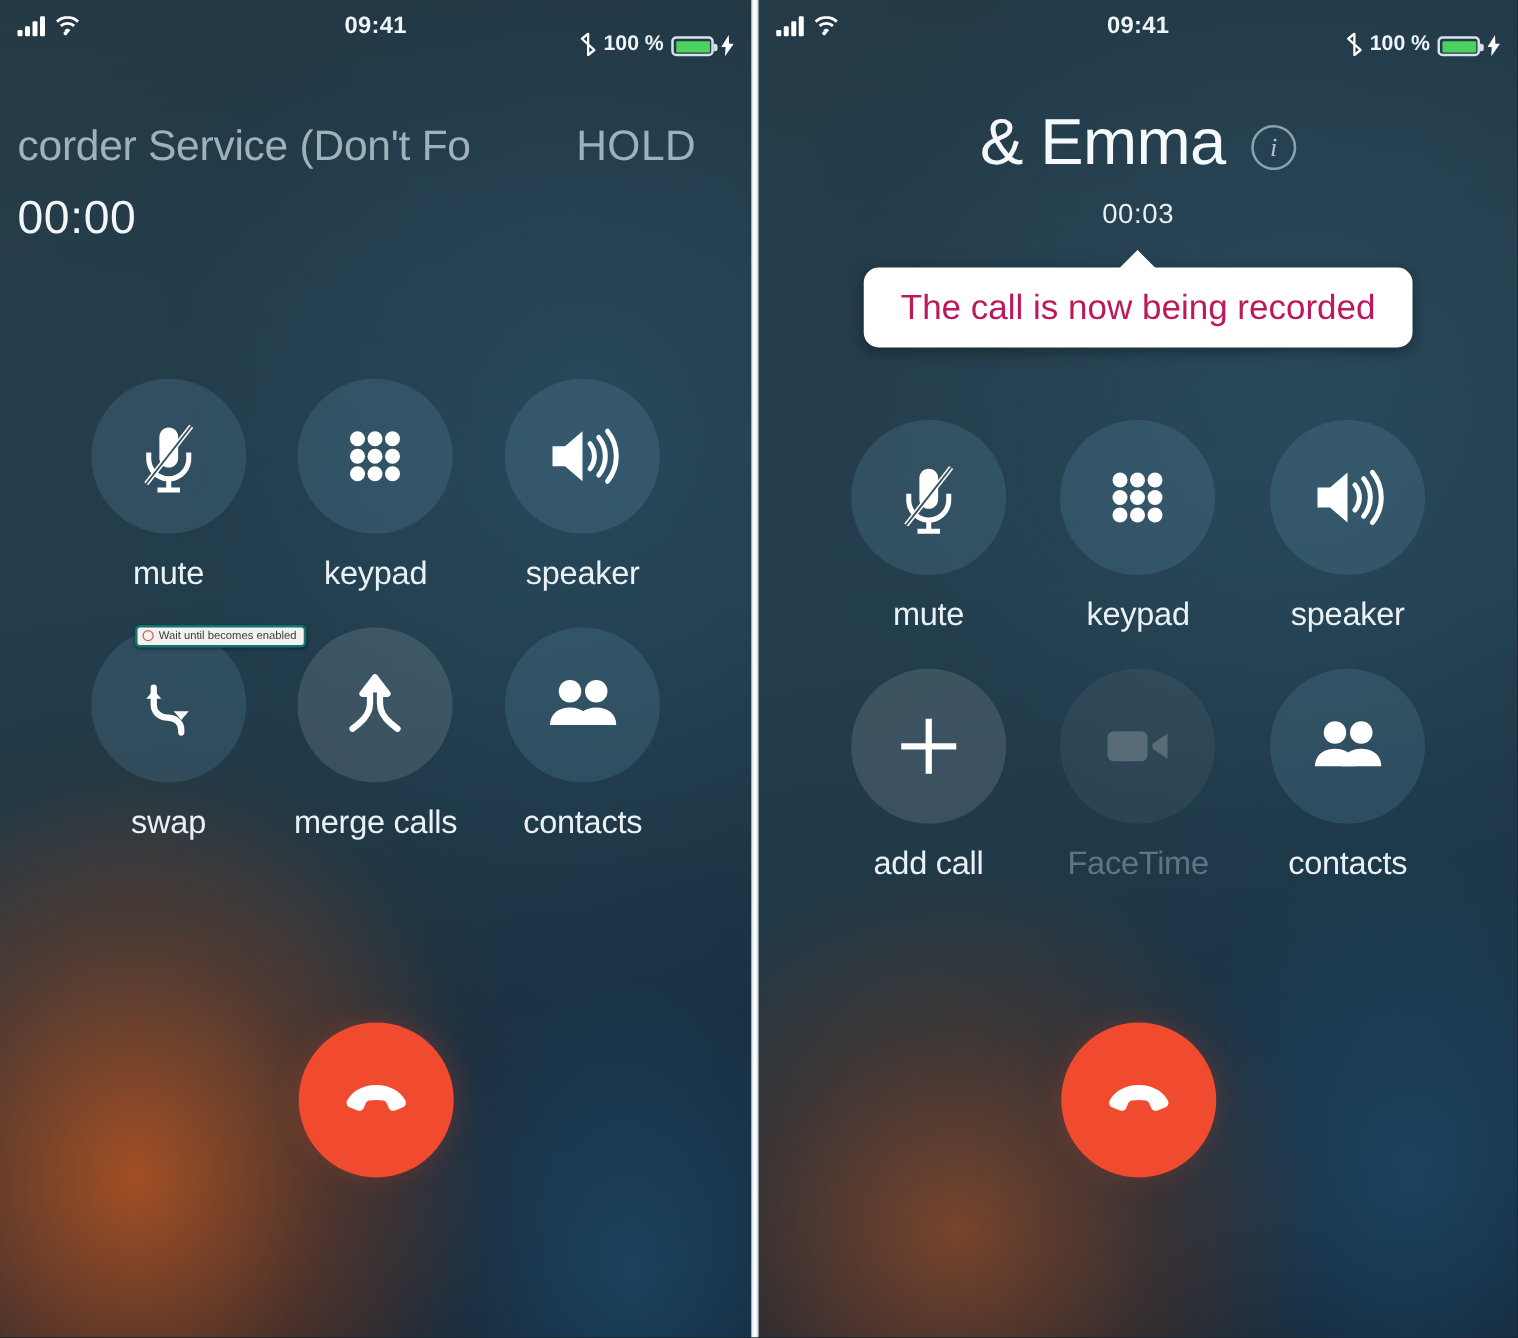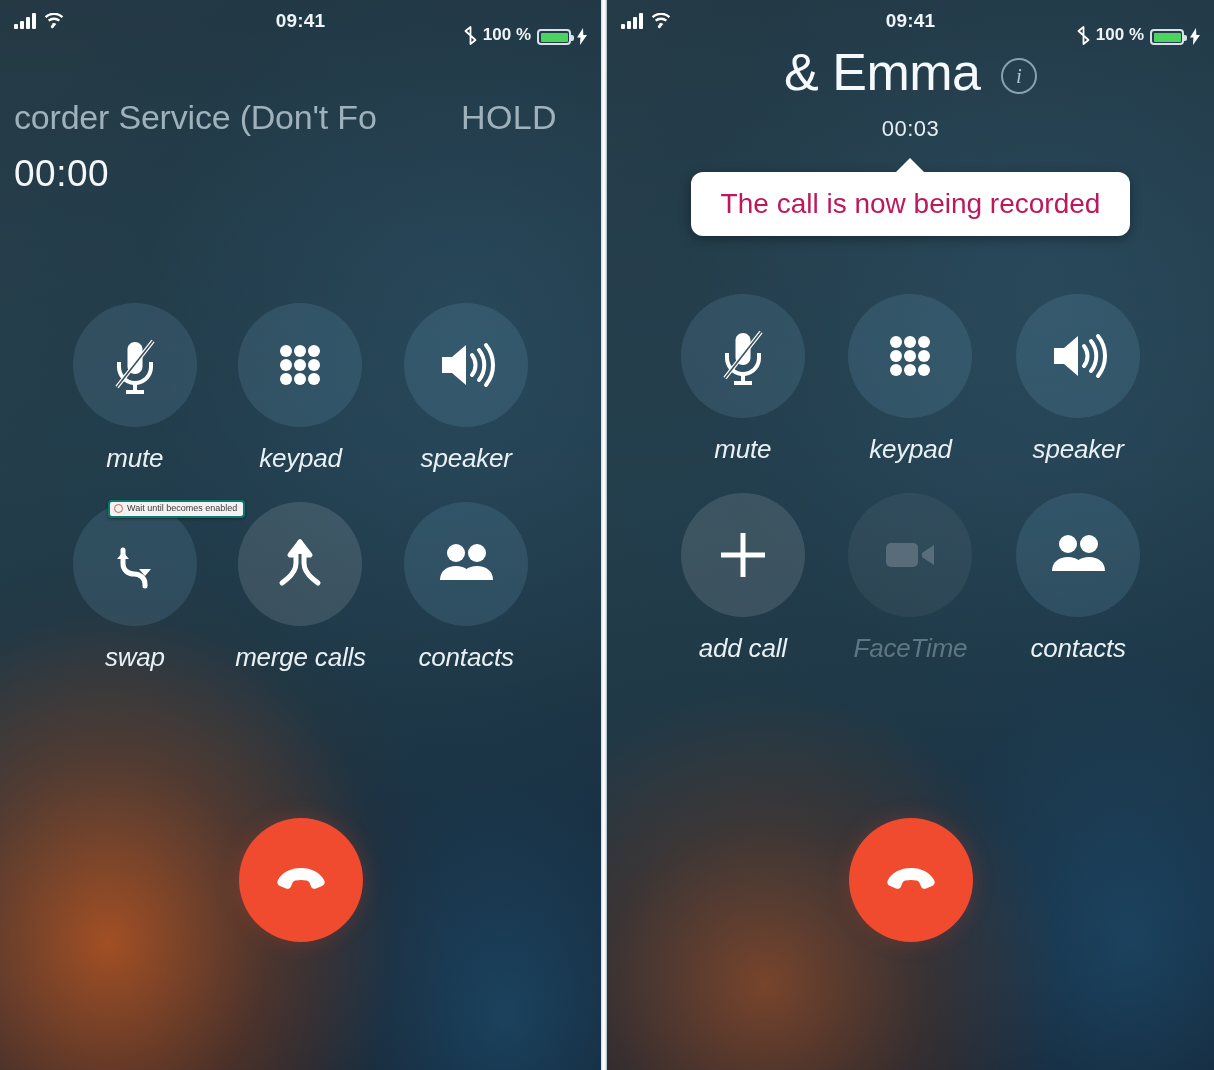--- a/index.html
+++ b/index.html
@@ -144,21 +144,21 @@
   .hd-row2 {
     display: flex;
     align-items: baseline;
     justify-content: space-between;
     margin-top: 16px;
   }
   .hd-name { font-size: 37px; color: #f3f7f9; letter-spacing: -0.3px; }
   .hd-timer { font-size: 37px; color: #f3f7f9; letter-spacing: 0.5px; padding-right: 30px; }
 
   
-  .rhead { position: relative; z-index: 5; text-align: center; color: #fff; }
+  .rhead { position: relative; z-index: 5; text-align: center; color: #fff; margin-top: 42px; }
   .rhead-title {
     font-size: 52px;
     letter-spacing: -0.5px;
     color: #f5f9fb;
     display: inline-block;
     vertical-align: middle;
   }
   .info-btn {
     display: inline-flex;
     align-items: center;
@@ -206,21 +206,20 @@
   }
 
   
   .grid {
     position: relative;
     z-index: 5;
     display: grid;
     grid-template-columns: repeat(3, 1fr);
     row-gap: 28px;
     padding: 0 52px;
-    font-style: italic;
   }
   .grid.left-grid  { margin-top: 108px; }
   .grid.right-grid { margin-top: 58px; }
 
   .cell { display: flex; flex-direction: column; align-items: center; }
 
   .circ {
     width: 124px; height: 124px;
     border-radius: 50%;
     background: rgba(255,255,255,0.12);

